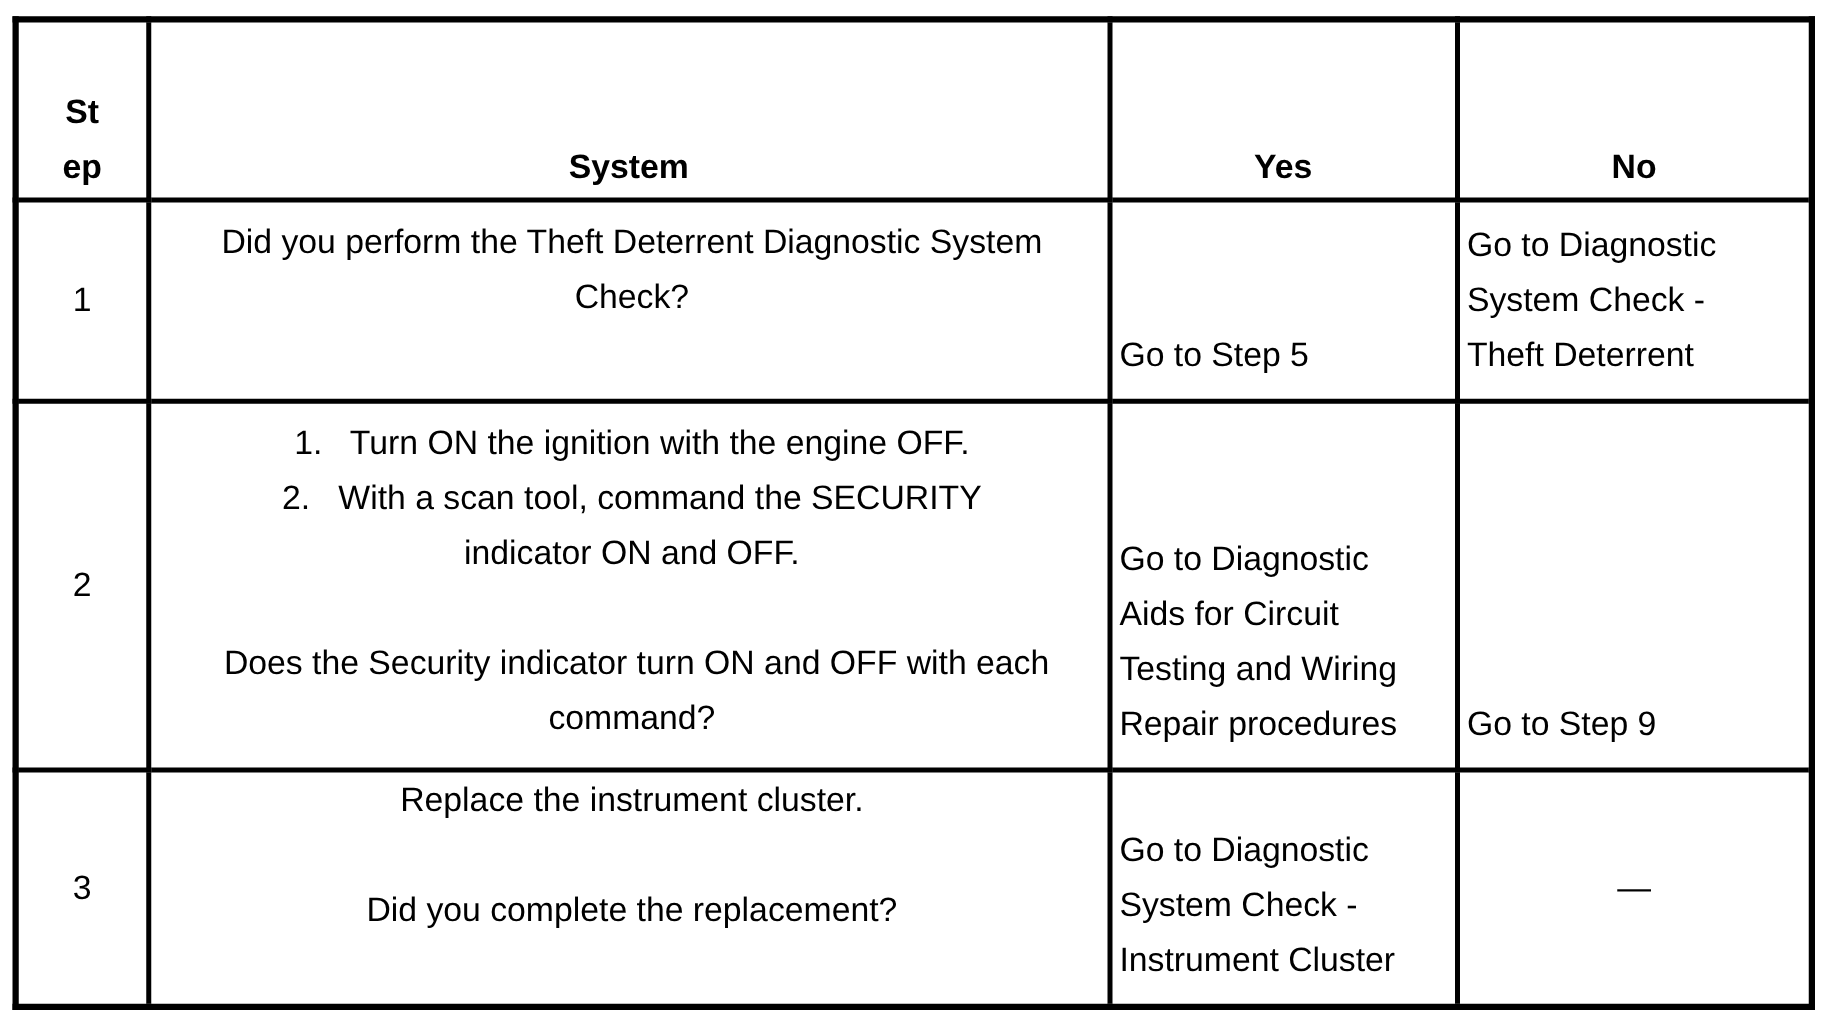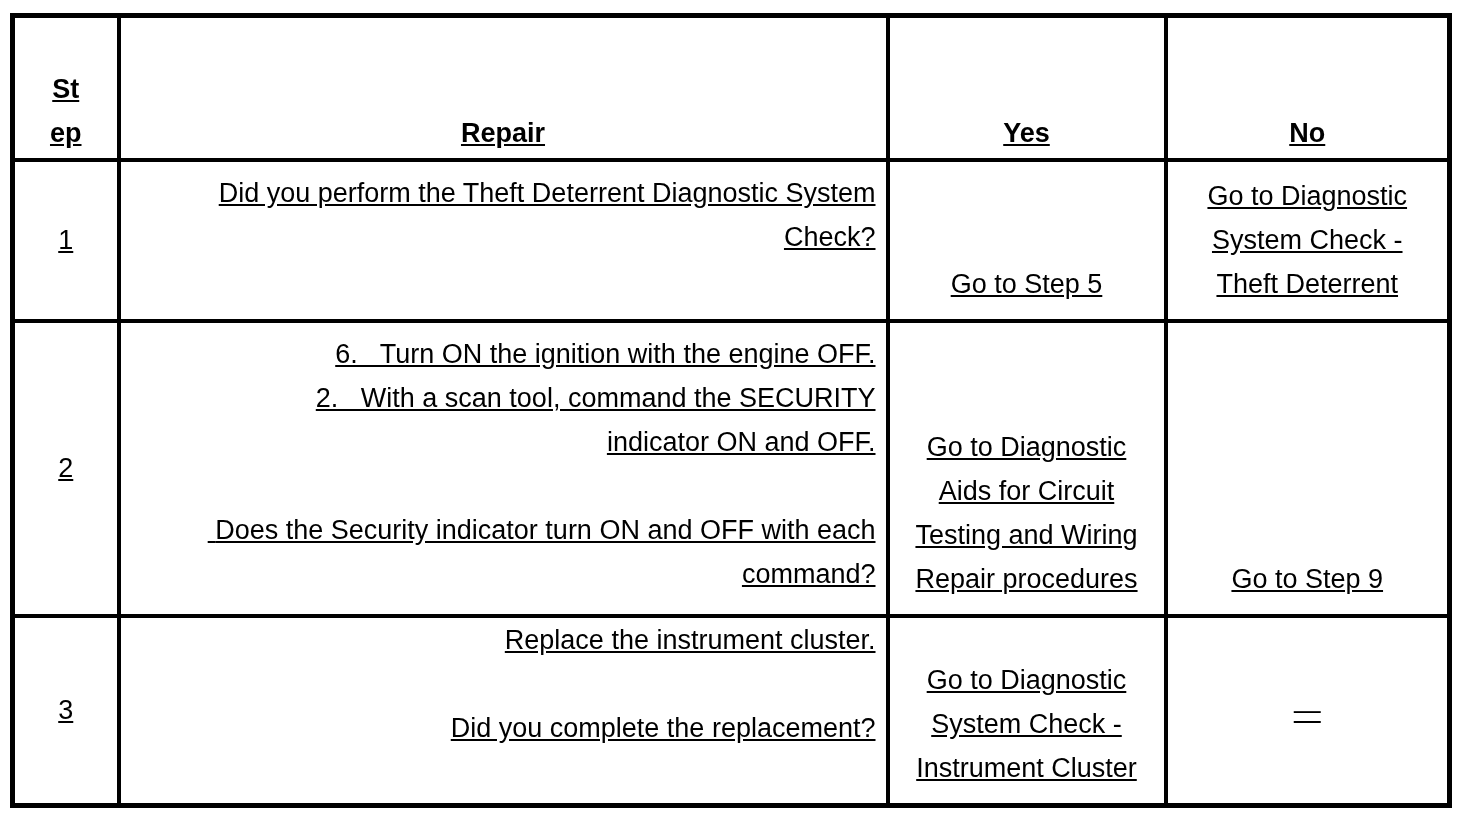--- a/index.html
+++ b/index.html
@@ -21,21 +21,20 @@
     background: #ffffff;
   }
   table.diag {
     position: absolute;
     left: 10px;
     top: 13px;
     width: 1437px;
     border-collapse: collapse;
     table-layout: fixed;
     border: 5px solid #000000;
-    text-decoration: underline;
   }
   table.diag th,
   table.diag td {
     border: 4px solid #000000;
     overflow: hidden;
   }
   
   tr.r-head { height: 144px; }
   tr.r-1    { height: 161px; }
   tr.r-2    { height: 295px; }
@@ -53,32 +52,32 @@
   td.cell-step {
     font-size: 27px;
     line-height: 44px;
     text-align: center;
     vertical-align: middle;
     padding: 0;
   }
   td.cell-action {
     font-size: 27px;
     line-height: 44px;
-    text-align: right;
+    text-align: center;
     vertical-align: top;
     padding: 9px 10px 4px 15px;
     white-space: pre-wrap;
   }
   td.cell-action.tight {
     padding-top: 0px;
   }
   td.cell-goto {
     font-size: 27px;
     line-height: 44px;
-    text-align: center;
+    text-align: left;
     vertical-align: bottom;
     padding: 0 6px 13px 6px;
     white-space: pre-line;
   }
   td.cell-dash {
     font-size: 27px;
     line-height: 44px;
     text-align: center;
     vertical-align: middle;
     padding: 0;
@@ -93,38 +92,38 @@
     <colgroup>
       <col style="width:106px">
       <col style="width:769px">
       <col style="width:278px">
       <col style="width:284px">
     </colgroup>
     <thead>
       <tr class="r-head">
         <th class="hdr">St
 ep</th>
-        <th class="hdr">Repair</th>
+        <th class="hdr">System</th>
         <th class="hdr">Yes</th>
         <th class="hdr">No</th>
       </tr>
     </thead>
     <tbody>
       <tr class="r-1">
         <td class="cell-step">1</td>
         <td class="cell-action">Did you perform the Theft Deterrent Diagnostic System
 Check?</td>
         <td class="cell-goto">Go to Step 5</td>
         <td class="cell-goto">Go to Diagnostic
 System Check -
 Theft Deterrent</td>
       </tr>
       <tr class="r-2">
         <td class="cell-step">2</td>
-        <td class="cell-action">6.   Turn ON the ignition with the engine OFF.
+        <td class="cell-action">1.   Turn ON the ignition with the engine OFF.
 2.   With a scan tool, command the SECURITY
 indicator ON and OFF.
 
  Does the Security indicator turn ON and OFF with each
 command?</td>
         <td class="cell-goto">Go to Diagnostic
 Aids for Circuit
 Testing and Wiring
 Repair procedures</td>
         <td class="cell-goto">Go to Step 9</td>

